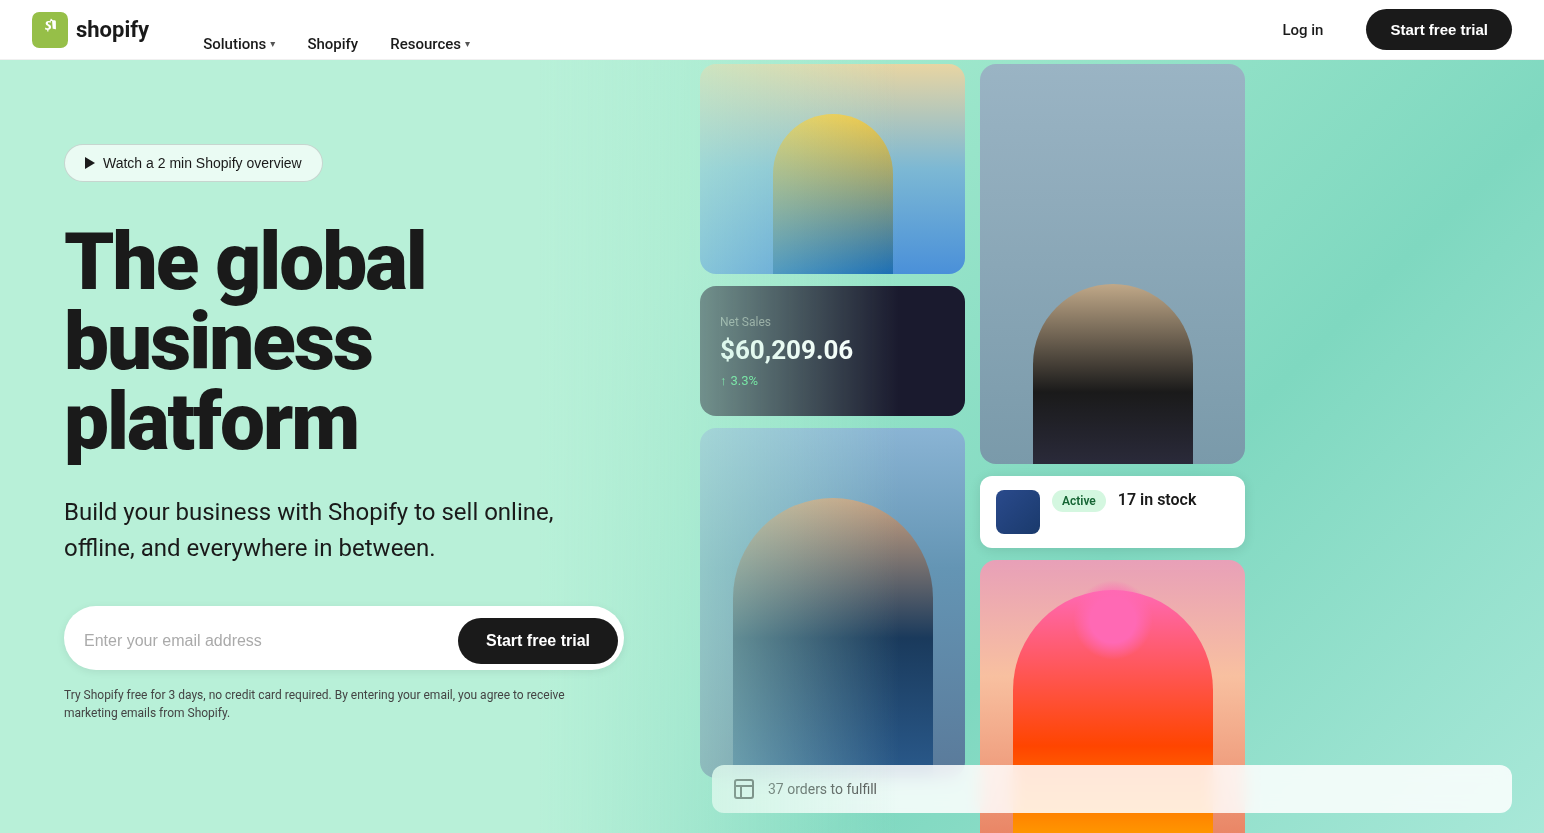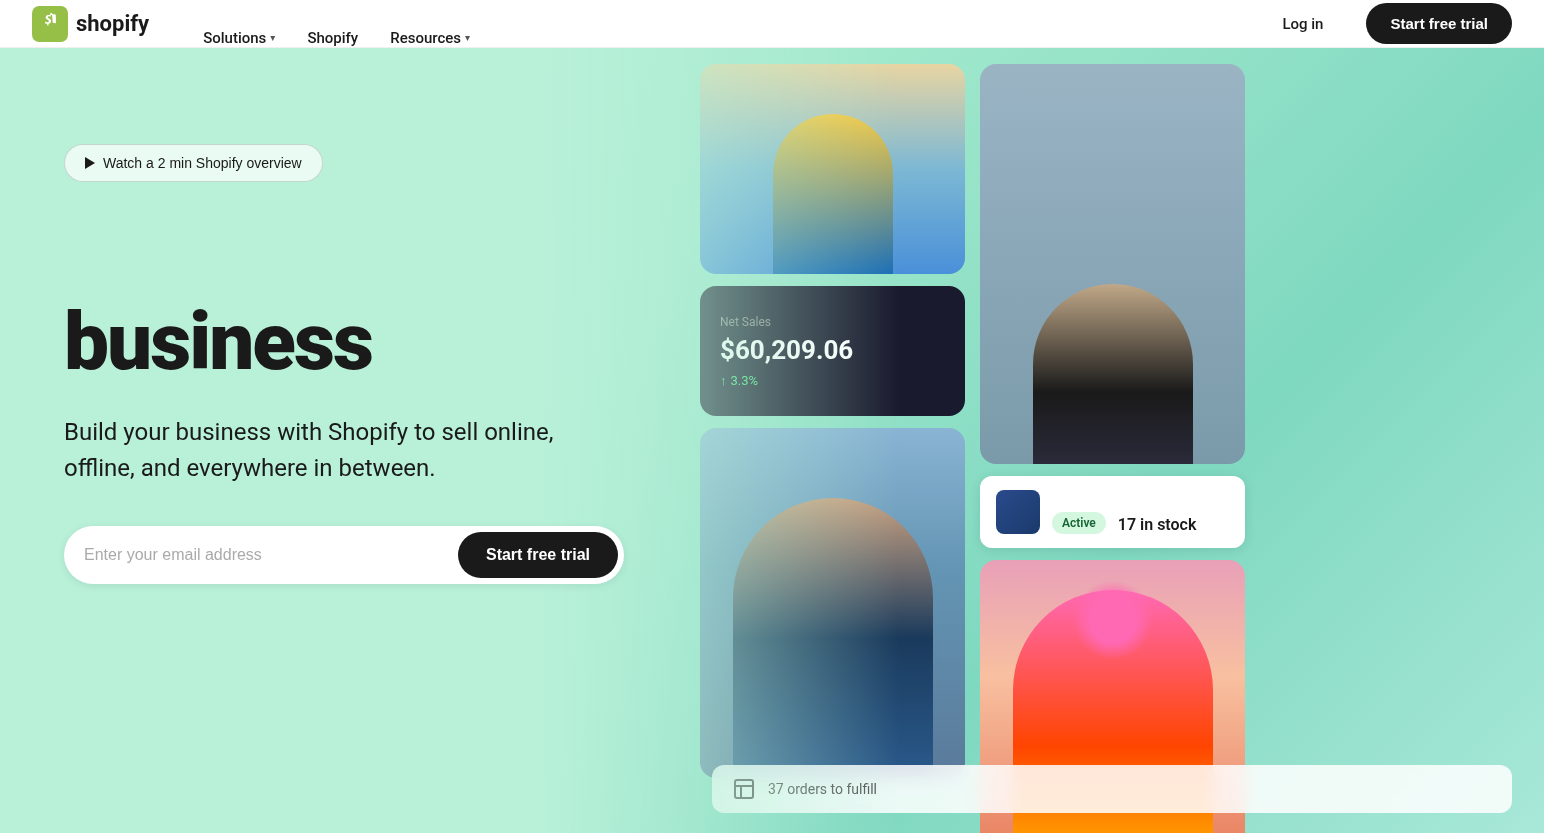--- a/index.html
+++ b/index.html
@@ -8,21 +8,21 @@
       width: 1544px;
       min-height: 833px;
       overflow: hidden;
       background: #fff;
     }
 
     
     nav {
       position: fixed;
       top: 0; left: 0; right: 0;
-      height: 48px;
+      height: 60px;
       background: #fff;
       display: flex;
       align-items: center;
       padding: 0 32px;
       z-index: 100;
       border-bottom: 1px solid #f0f0f0;
     }
     .nav-logo {
       display: flex;
       align-items: center;
@@ -138,21 +138,21 @@
       line-height: 1.5;
       margin-bottom: 40px;
       max-width: 540px;
     }
 
     .email-form {
       display: flex;
       align-items: center;
       background: #fff;
       border-radius: 50px;
-      padding: 6px 6px 6px 20px;
+      padding: 12px 6px 6px 20px;
       max-width: 560px;
       margin-bottom: 16px;
       box-shadow: 0 2px 8px rgba(0,0,0,0.08);
     }
     .email-input {
       flex: 1;
       border: none;
       outline: none;
       font-size: 16px;
       color: #1a1a1a;
@@ -289,21 +289,21 @@
       height: 180px;
       background: linear-gradient(180deg, #c0a888 0%, #1a1a1a 60%, #2a2a3a 100%);
       border-radius: 80px 80px 0 0;
     }
 
     .stock-card {
       background: #fff;
       border-radius: 12px;
       padding: 14px 16px;
       display: flex;
-      align-items: flex-end;
+      align-items: flex-start;
       gap: 12px;
       box-shadow: 0 2px 12px rgba(0,0,0,0.1);
     }
     .stock-thumbnail {
       width: 44px;
       height: 44px;
       border-radius: 8px;
       background: linear-gradient(135deg, #2a4a8c, #1a3a6c);
       flex-shrink: 0;
     }
@@ -417,31 +417,33 @@
 </nav>
 
 <div class="hero">
   <div class="hero-left">
     <button class="watch-btn">
       <span class="play-icon"></span>
       <span>Watch a 2 min Shopify overview</span>
     </button>
 
     <h1 class="hero-title">
-      <br>
+      <span>The global</span><br>
       <span>business</span><br>
+      <span>platform</span>
     </h1>
 
     <p class="hero-subtitle">Build your business with Shopify to sell online, offline, and everywhere in between.</p>
 
     <div class="email-form">
       <input type="email" class="email-input" placeholder="Enter your email address" style="">
       <button class="start-trial-btn">Start free trial</button>
     </div>
 
+    <p class="disclaimer">Try Shopify free for 3 days, no credit card required. By entering your email, you agree to receive marketing emails from Shopify.</p>
   </div>
 
   <div class="hero-right">
 
     <div class="img-col-1">
 
       <div class="photo-card photo-fashion"></div>
 
       <div class="photo-card photo-sales">
         <div class="sales-label">Net Sales</div>

